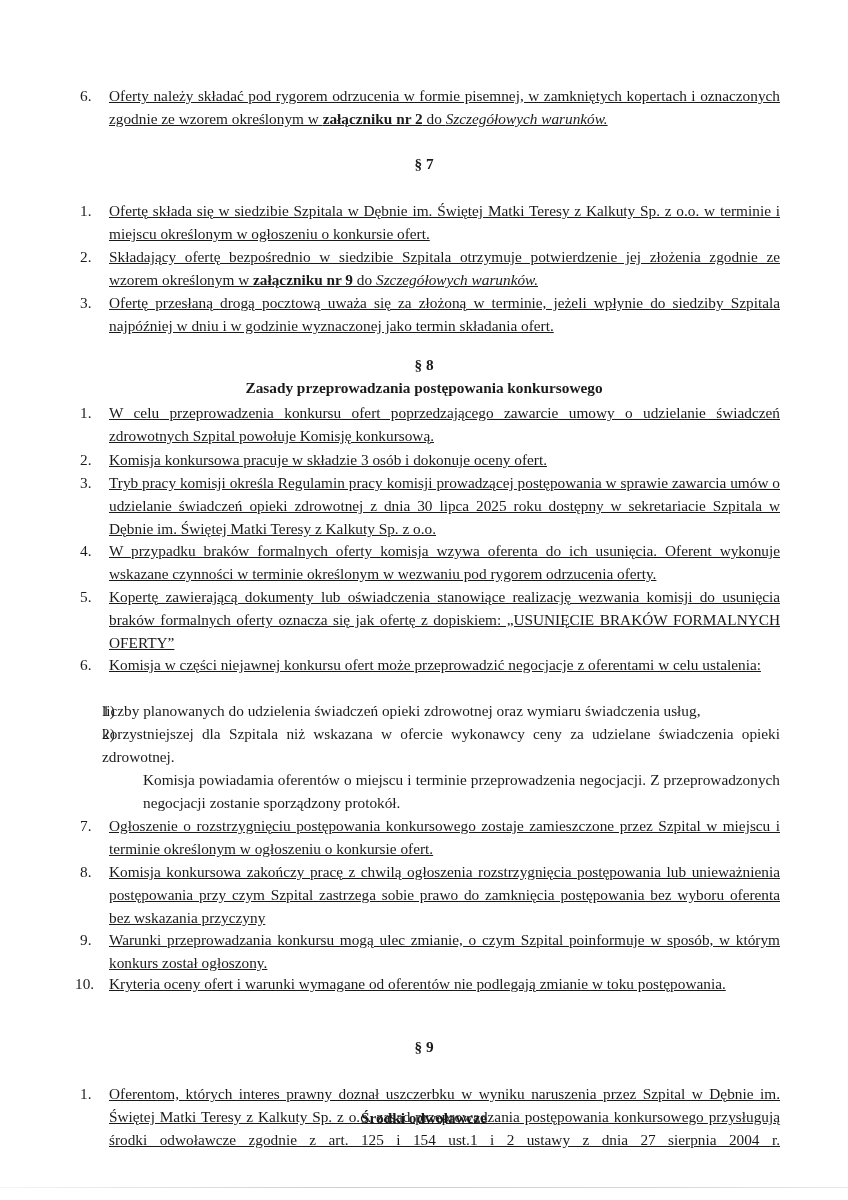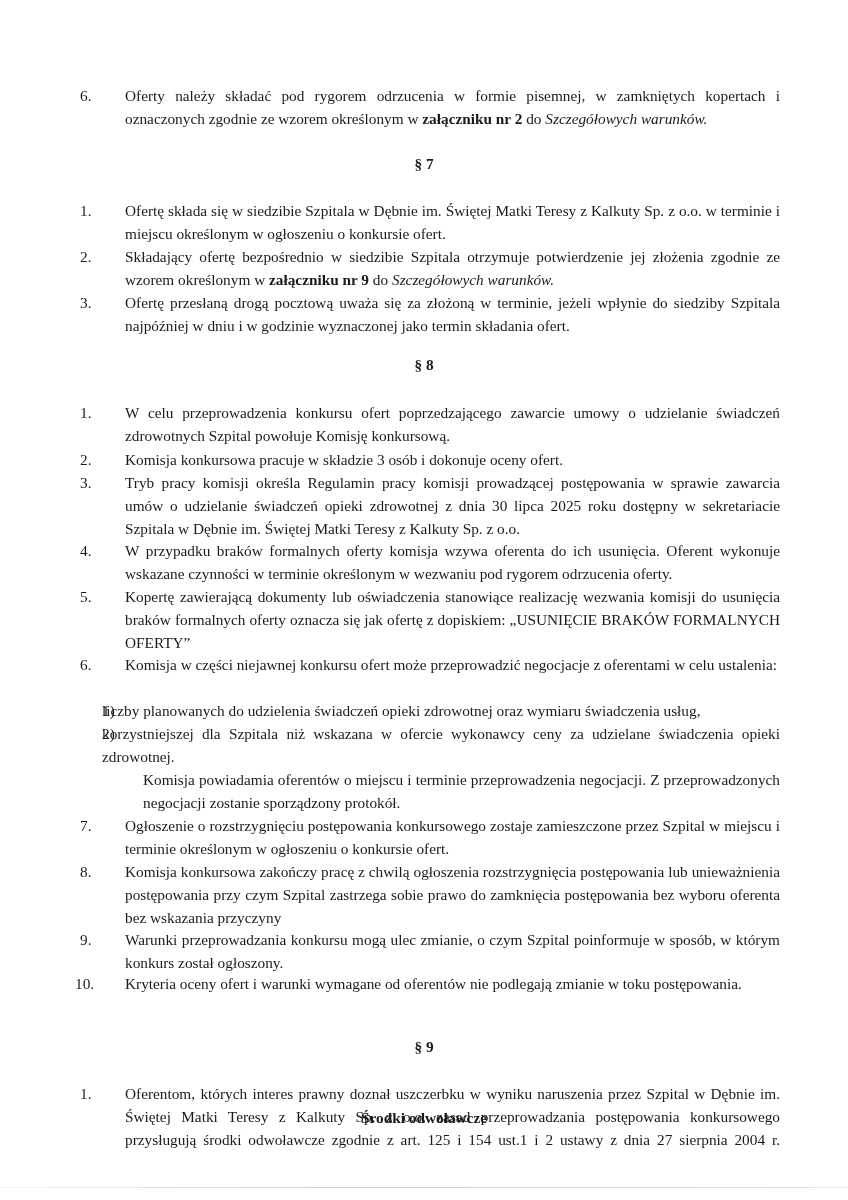--- a/index.html
+++ b/index.html
@@ -4,21 +4,21 @@
   <style>
     html, body { margin: 0; padding: 0; }
     body {
       width: 848px; height: 1200px; background: #ffffff; position: relative; overflow: hidden;
       font-family: "Liberation Serif", "DejaVu Serif", serif; color: #1a1a1a;
       font-size: 15.3px;
     }
     .page { position: absolute; left: 0; top: 0; width: 848px; height: 1200px; }
     .item { position: absolute; left: 80px; width: 700px; line-height: 23px; }
     .item .num { position: absolute; left: 0; top: 0; width: 28px; }
-    .item .txt { margin-left: 45px; text-align: justify; text-align-last: left; }
+    .item .txt { margin-left: 29px; text-align: justify; text-align-last: left; text-decoration: underline; }
     .item .txt.just-last { text-align-last: justify; }
     .sub { position: absolute; left: 102px; width: 678px; line-height: 23px; }
     .sub .num { position: absolute; left: 0; top: 0; width: 22px; }
     .sub .txt { text-align: justify; }
     .para { position: absolute; left: 143px; width: 637px; line-height: 23px; text-align: justify; }
     .center { position: absolute; left: 0; width: 848px; text-align: center; font-weight: bold; }
     b { font-weight: bold; }
     i { font-style: italic; }
     .edge-line { position: absolute; left: 0; right: 0; top: 1187px; height: 1px; background: linear-gradient(to right, #f4f4f4, #cfcfcf 40%, #d8d8d8 80%, #e8e8e8); }
   </style>
@@ -41,20 +41,21 @@
   <div class="item" style="top:245px;">
     <span class="num">2.</span>
     <div class="txt"><span>Składający ofertę bezpośrednio w siedzibie Szpitala otrzymuje potwierdzenie jej złożenia zgodnie ze wzorem określonym w </span><b>załączniku nr 9</b><span> do </span><i>Szczegółowych warunków.</i></div>
   </div>
   <div class="item" style="top:291px;">
     <span class="num">3.</span>
     <div class="txt">Ofertę przesłaną drogą pocztową uważa się za złożoną w terminie, jeżeli wpłynie do siedziby Szpitala najpóźniej w dniu i w godzinie wyznaczonej jako termin składania ofert.</div>
   </div>
 
   <div class="center" style="top:354px; line-height:22px;">§ 8</div>
+  <div class="center" style="top:377px; line-height:22px;">Zasady przeprowadzania postępowania konkursowego</div>
 
   <div class="item" style="top:401px;">
     <span class="num">1.</span>
     <div class="txt">W celu przeprowadzenia konkursu ofert poprzedzającego zawarcie umowy o udzielanie świadczeń zdrowotnych Szpital powołuje Komisję konkursową.</div>
   </div>
   <div class="item" style="top:448px;">
     <span class="num">2.</span>
     <div class="txt">Komisja konkursowa pracuje w składzie 3 osób i dokonuje oceny ofert.</div>
   </div>
   <div class="item" style="top:471px;">

